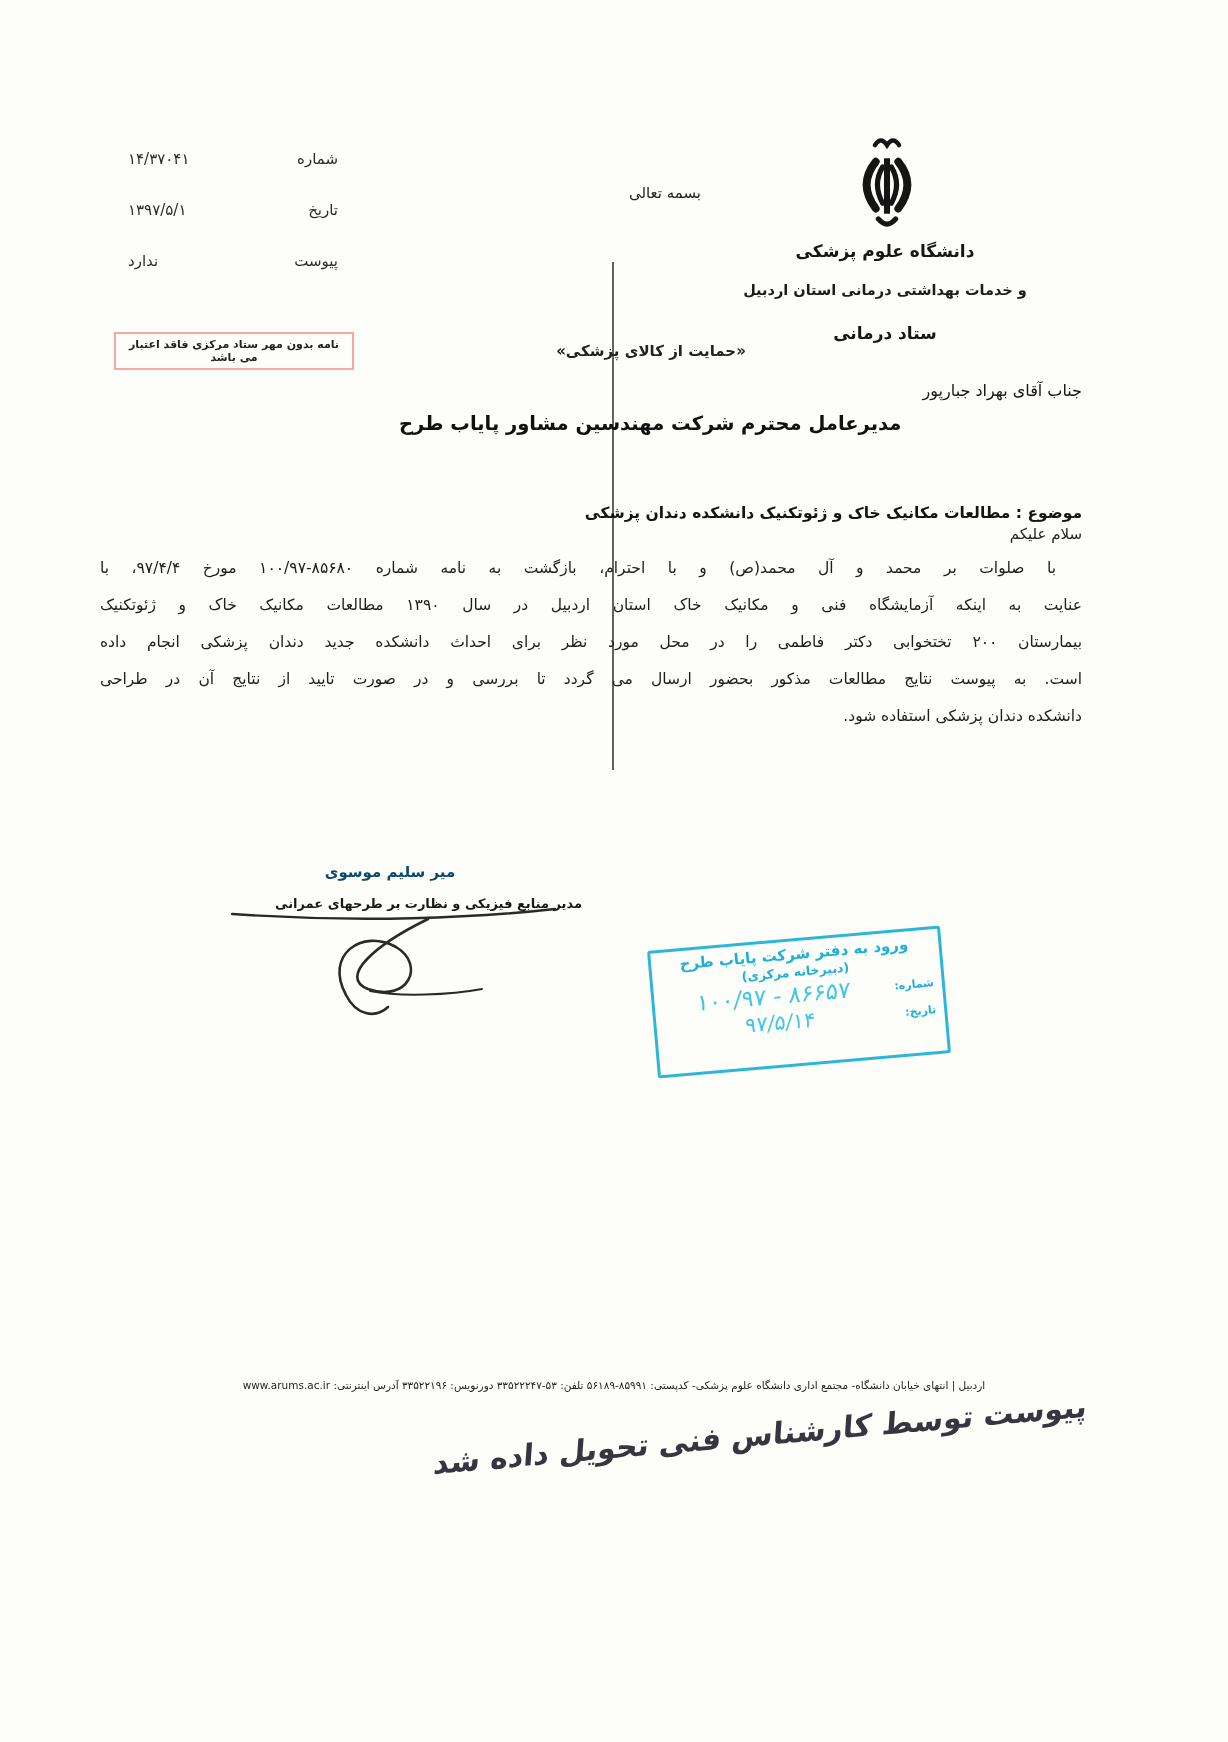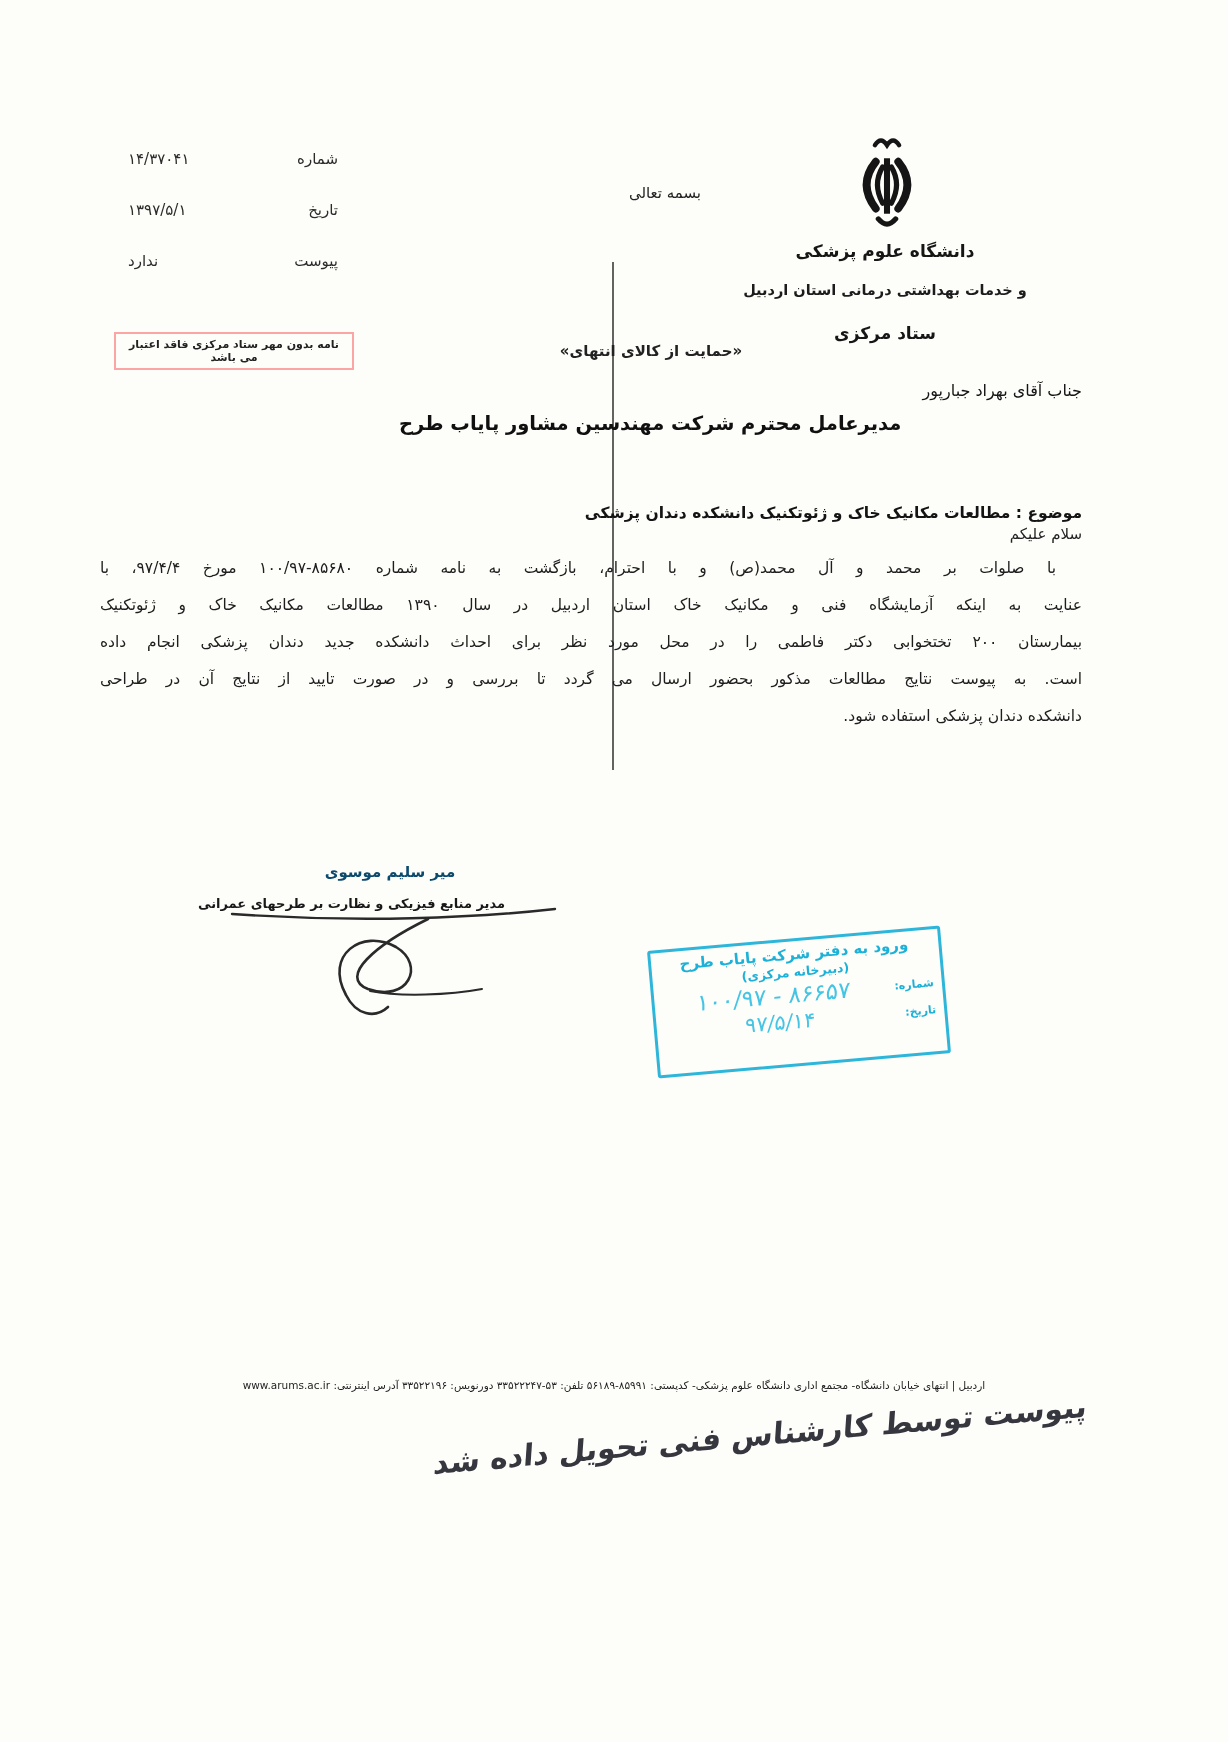--- a/index.html
+++ b/index.html
@@ -46,21 +46,21 @@
 
   .subject { right:146px; top:504px; font-size:15.5px; font-weight:bold; color:#141414;text-align:right; }
   .salutation { right:146px; top:525px; font-size:15px; color:#222;margin-left:40px; }
 
   .body-par { left:100px; top:550px; width:982px; font-size:15.5px; color:#1d1d1d; }
   .jline { line-height:37px; text-align:justify; text-align-last:justify; white-space:nowrap; }
   .jline.first { padding-right:26px; }
   .jline.last { text-align:center; text-align-last:right; }
 
   .sig-name  { left:255px; top:863px; width:270px; text-align:center; font-size:15px; font-weight:bold; color:#0c4a6e; }
-  .sig-title { left:198px; top:896px; width:384px; text-align:left; font-size:13px; font-weight:bold; color:#191919; }
+  .sig-title { left:198px; top:896px; width:384px; text-align:right; font-size:13px; font-weight:bold; color:#191919; }
   .sig-scrawl { left:220px; top:893px; width:345px; height:135px; }
 
   .stamp {
     left:652px; top:938px; width:294px; height:128px;
     border:3.5px solid #2eb6da; border-radius:3px;
     transform:rotate(-5deg);
     color:#1db1d8;
     padding:4px 8px 2px 6px;
   }
   .stamp-title { text-align:center; font-size:15px; font-weight:bold; letter-spacing:.5px; }
@@ -118,23 +118,23 @@
     <path d="M37 32 q-21 26 0 54" stroke="#151515" stroke-width="9" fill="none" stroke-linecap="round"></path>
     <path d="M45 38 q-12 20 0 42" stroke="#151515" stroke-width="6" fill="none" stroke-linecap="round"></path>
     <path d="M63 32 q21 26 0 54" stroke="#151515" stroke-width="9" fill="none" stroke-linecap="round"></path>
     <path d="M55 38 q12 20 0 42" stroke="#151515" stroke-width="6" fill="none" stroke-linecap="round"></path>
     <line x1="50" y1="28" x2="50" y2="92" stroke="#151515" stroke-width="7"></line>
     <path d="M40 98 q10 12 20 0" stroke="#151515" stroke-width="6" fill="none" stroke-linecap="round"></path>
   </svg>
 
   <div class="abs org1">دانشگاه علوم پزشکی</div>
   <div class="abs org2">و خدمات بهداشتی درمانی استان اردبیل</div>
-  <div class="abs org3">ستاد مرکزی</div>
+  <div class="abs org3">ستاد درمانی</div>
 
-  <div class="abs slogan">«حمایت از کالای انتهای»</div>
+  <div class="abs slogan">«حمایت از کالای پزشکی»</div>
 
   <div class="abs addr1">جناب آقای بهراد جبارپور</div>
   <div class="abs addr2">مدیرعامل محترم شرکت مهندسین مشاور پایاب طرح</div>
 
   <div class="abs subject">موضوع : مطالعات مکانیک خاک و ژئوتکنیک دانشکده دندان پزشکی</div>
   <div class="abs salutation">سلام علیکم</div>
 
   <div class="abs body-par">
     <div class="jline first">با صلوات بر محمد و آل محمد(ص) و با احترام، بازگشت به نامه شماره ⁦۱۰۰/۹۷-۸۵۶۸۰⁩ مورخ ۹۷/۴/۴، با</div>
     <div class="jline">عنایت به اینکه آزمایشگاه فنی و مکانیک خاک استان اردبیل در سال ۱۳۹۰ مطالعات مکانیک خاک و ژئوتکنیک</div>

